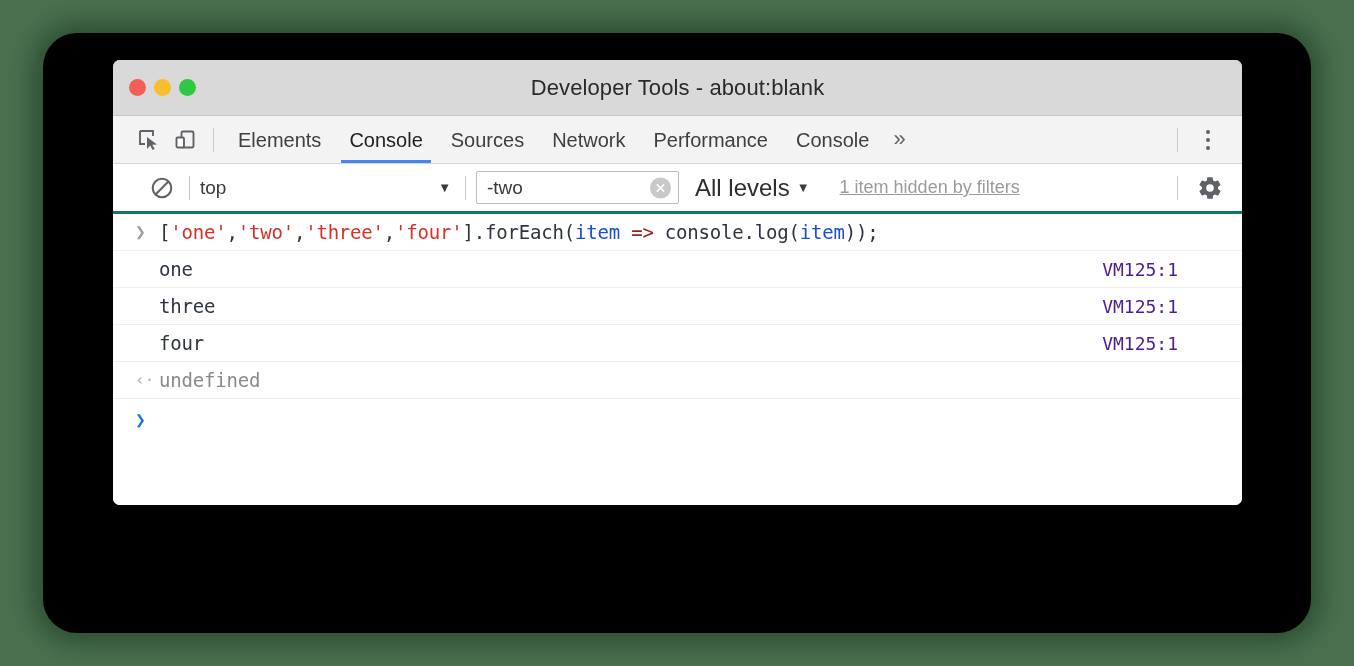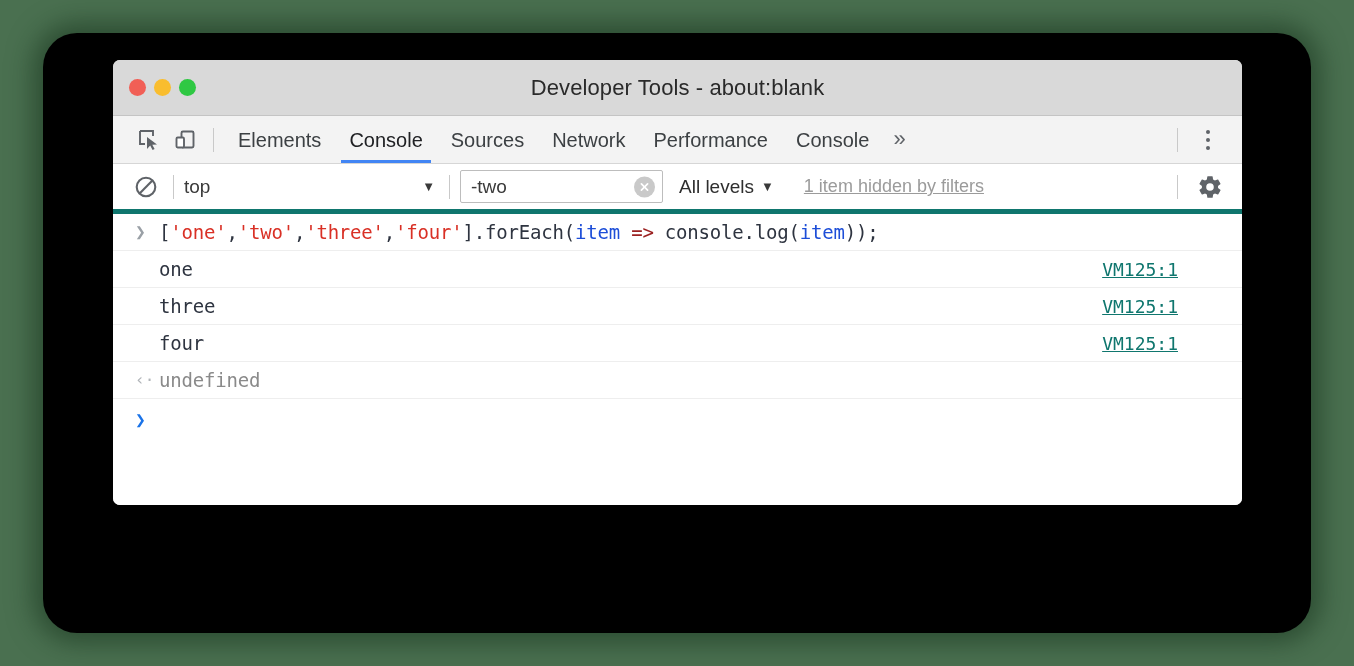--- a/index.html
+++ b/index.html
@@ -154,24 +154,24 @@
     border-radius: 50%;
     background: #5f6368;
   }
 
   
   #filterbar {
     position: relative;
     height: 50px;
     flex: 0 0 50px;
     background: #ffffff;
-    border-bottom: 5px solid #0f766e;
-    display: flex;
-    align-items: center;
-    padding-left: 16px;
+    border-bottom: 3px solid #0f766e;
+    display: flex;
+    align-items: center;
+    padding-left: 32px;
     box-sizing: border-box;
   }
   #clear-console {
     width: 34px;
     height: 34px;
     display: flex;
     align-items: center;
     justify-content: center;
     cursor: pointer;
   }
@@ -231,21 +231,21 @@
   }
   #filter-clear svg { display:block; }
   #levels-select {
     display: flex;
     align-items: center;
     gap: 7px;
     margin-left: 16px;
     cursor: pointer;
   }
   #levels-label {
-    font-size: 19px;
+    font-size: 24px;
     color: #2e2e2e;
   }
   #hidden-msg {
     font-size: 18px;
     color: #9b9b9b;
     margin-left: 26px;
     white-space: nowrap;
     text-decoration: underline;
   }
   #filter-right {
@@ -296,22 +296,21 @@
     font-size: 19px;
     color: #2e3440;
     font-family: "DejaVu Sans Mono", monospace;
     white-space: pre;
     letter-spacing: -0.2px;
   }
   .row-text.result { color: #8a8a8a; }
   .src-link {
     margin-left: auto;
     font-size: 18px;
-    color: #0f766e;
-    text-decoration: underline;
+    color: #4c1d95;
     font-family: "DejaVu Sans Mono", monospace;
     cursor: pointer;
     padding-right: 50px;
   }
   .code-str  { color: #d93025; }
   .code-var  { color: #1d4ed8; }
   .code-arrow{ color: #9b2121; }
   .code-plain{ color: #2e3440; }
   #prompt-row { border-bottom: none; min-height: 42px; }
 </style>

